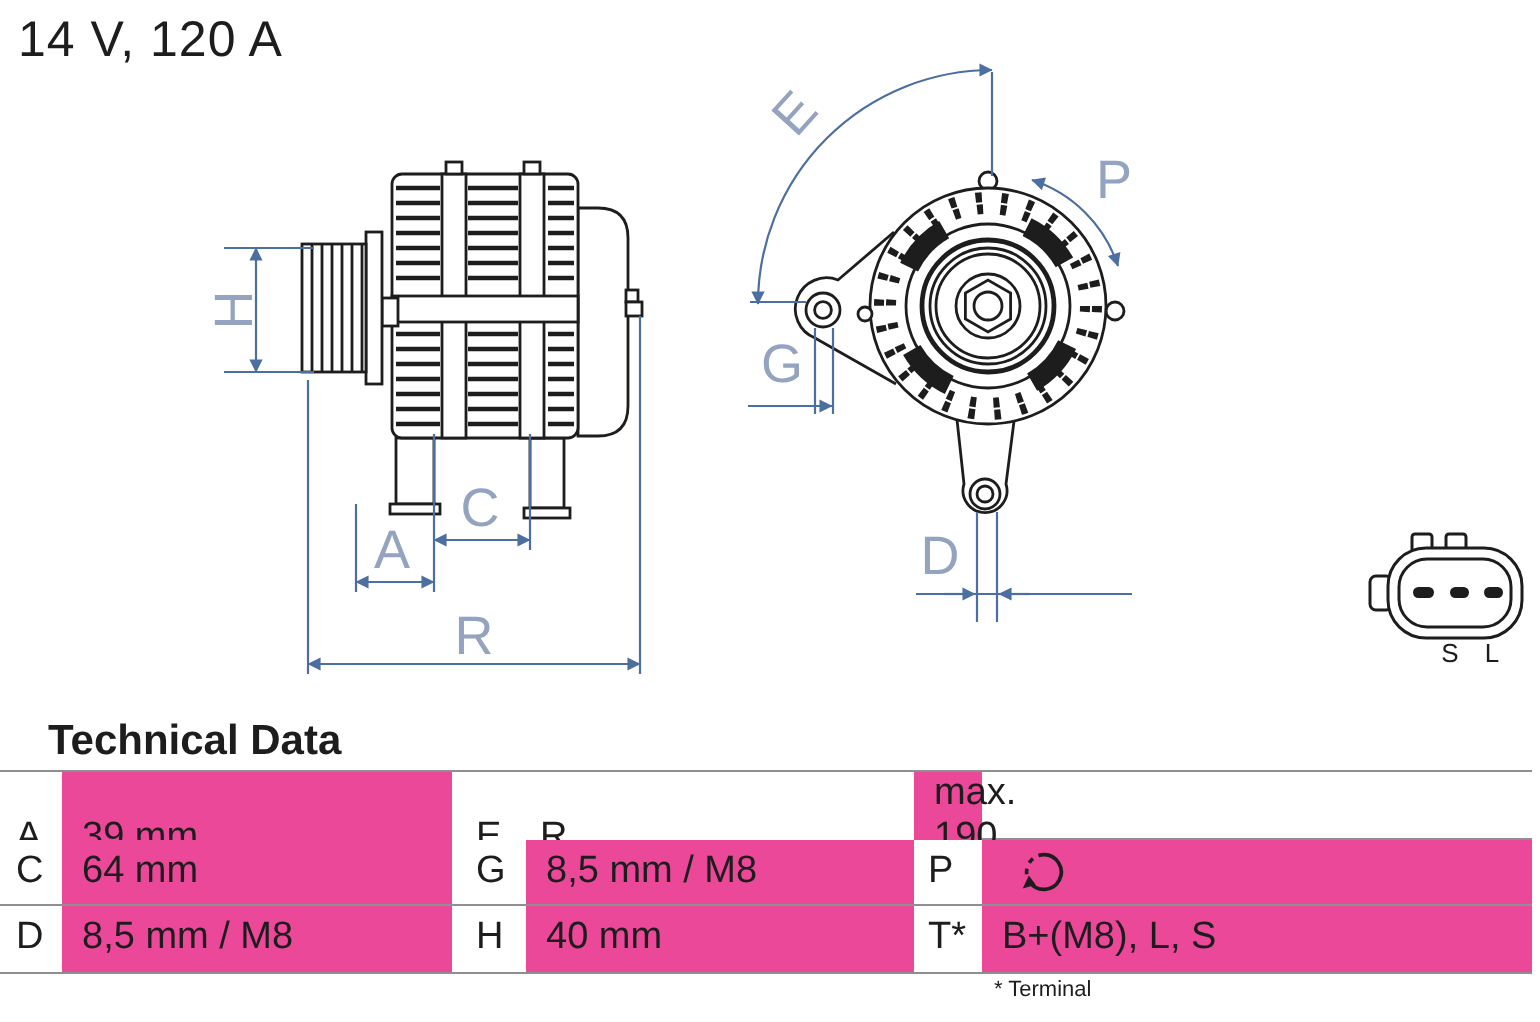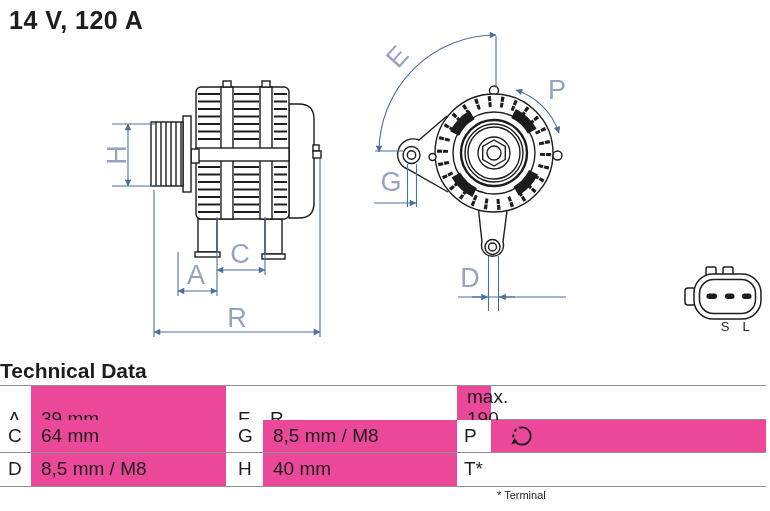--- a/index.html
+++ b/index.html
@@ -1,23 +1,23 @@
 <!DOCTYPE html>
 <html><head>
 <meta charset="utf-8">
 <style>
   html,body{margin:0;padding:0;background:#fff;}
   .page{position:relative;width:770px;height:511px;background:#fff;overflow:hidden;
         font-family:"Liberation Sans",sans-serif;color:#1d1d1d;}
-  .spec-title{position:absolute;left:9px;top:6px;font-size:25px;font-weight:bold;
+  .spec-title{position:absolute;left:9px;top:6px;font-size:25px;font-weight:normal;
               letter-spacing:.5px;margin:0;}
   .drawing-svg{position:absolute;left:0;top:0;}
   
   .tech{position:absolute;left:0;top:356px;width:766px;}
-  .tech-title{margin:0;height:29px;padding-left:0;font-size:21px;font-weight:bold;
+  .tech-title{margin:0;height:29px;padding-left:24px;font-size:21px;font-weight:bold;
               display:flex;align-items:center;}
   .t-row{display:grid;grid-template-columns:31px 195px 37px 194px 34px 275px;
          height:32.5px;border-top:1.5px solid #8f8f8f;align-items:stretch;}
   .t-row.last{border-bottom:1.5px solid #8f8f8f;}
   .t-cell{display:flex;align-items:center;font-size:19px;}
   .t-key{background:#fff;padding-left:8px;}
   .t-key.k2{padding-left:12px;}
   .t-key.k3{padding-left:7px;}
   .t-val{background:#ec4899;padding-left:10px;}
   .footnote{position:absolute;left:497px;top:489px;font-size:11px;color:#1d1d1d;}
@@ -227,18 +227,19 @@
         </svg>
       </div>
     </div>
 
     <div class="t-row last">
       <div class="t-cell t-key">D</div>
       <div class="t-cell t-val">8,5 mm / M8</div>
       <div class="t-cell t-key k2">H</div>
       <div class="t-cell t-val">40 mm</div>
       <div class="t-cell t-key k3">T*</div>
+      <div class="t-cell t-val">B+(M8), L, S</div>
     </div>
   </section>
 
   <div class="footnote">* Terminal</div>
 
 </div>
 
 </body></html>

